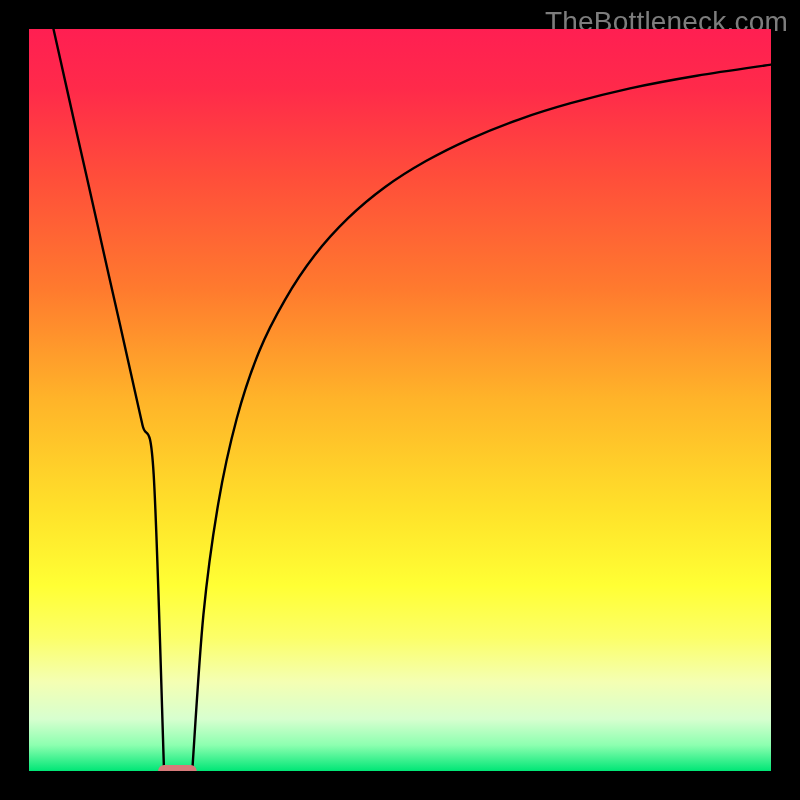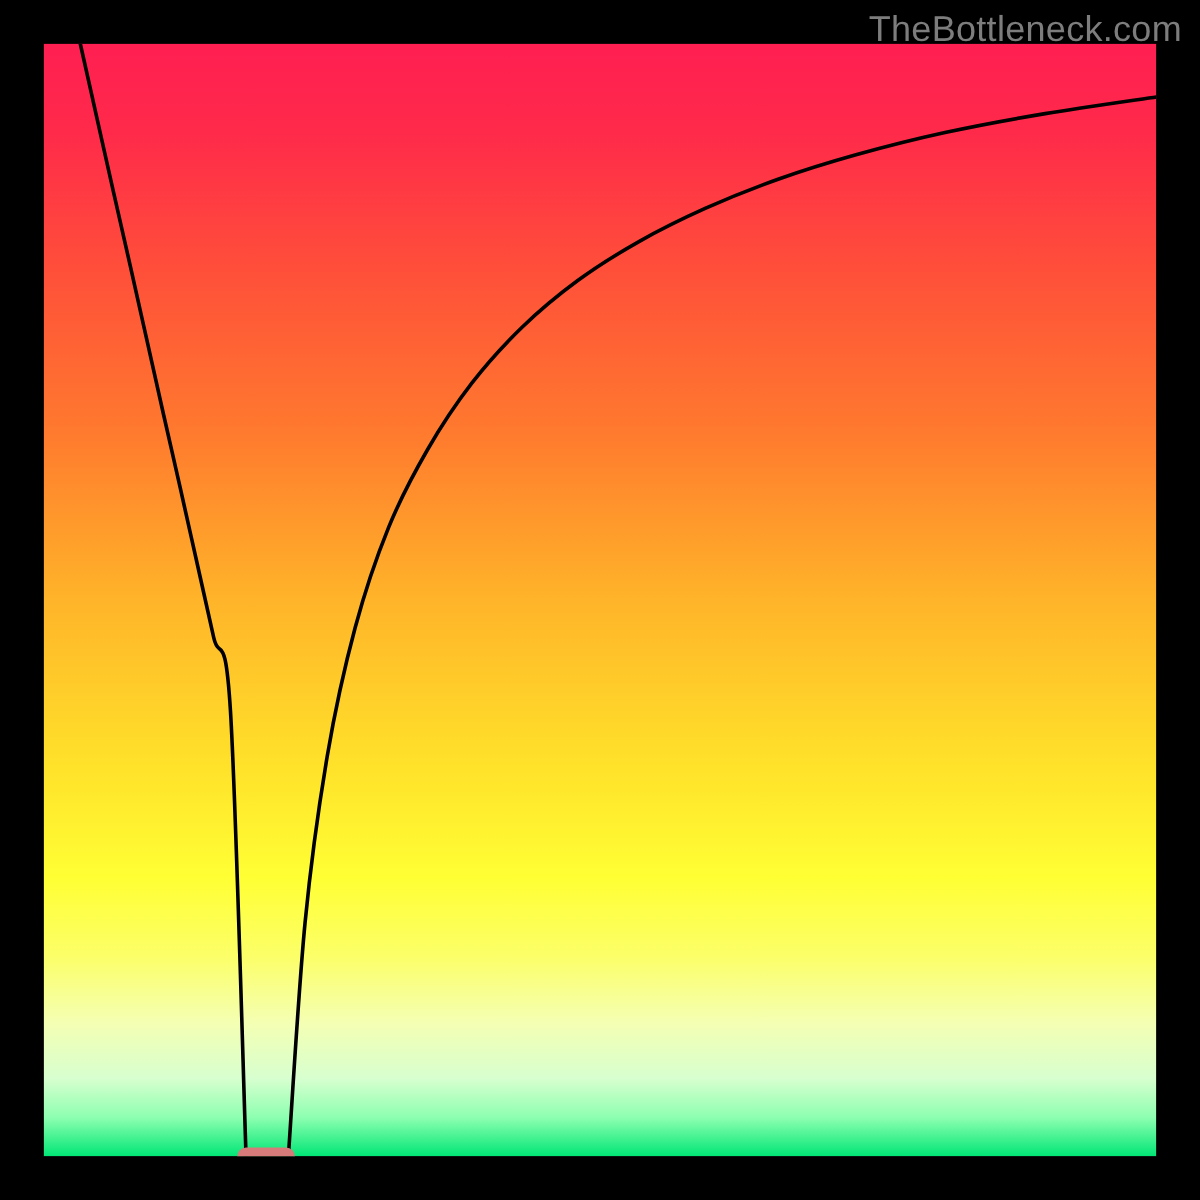--- a/index.html
+++ b/index.html
@@ -24,21 +24,21 @@
     top: 29px;
     width: 742px;
     height: 742px;
     overflow: hidden;
   }
   .watermark {
     position: absolute;
     top: 6px;
     right: 12px;
     color: #7d7d7d;
-    font-size: 24px;
+    font-size: 28px;
     font-weight: 500;
     letter-spacing: 0.2px;
     font-family: Arial, Helvetica, sans-serif;
     user-select: none;
   }
   svg { display: block; }
 </style>
 </head>
 <body>
 

